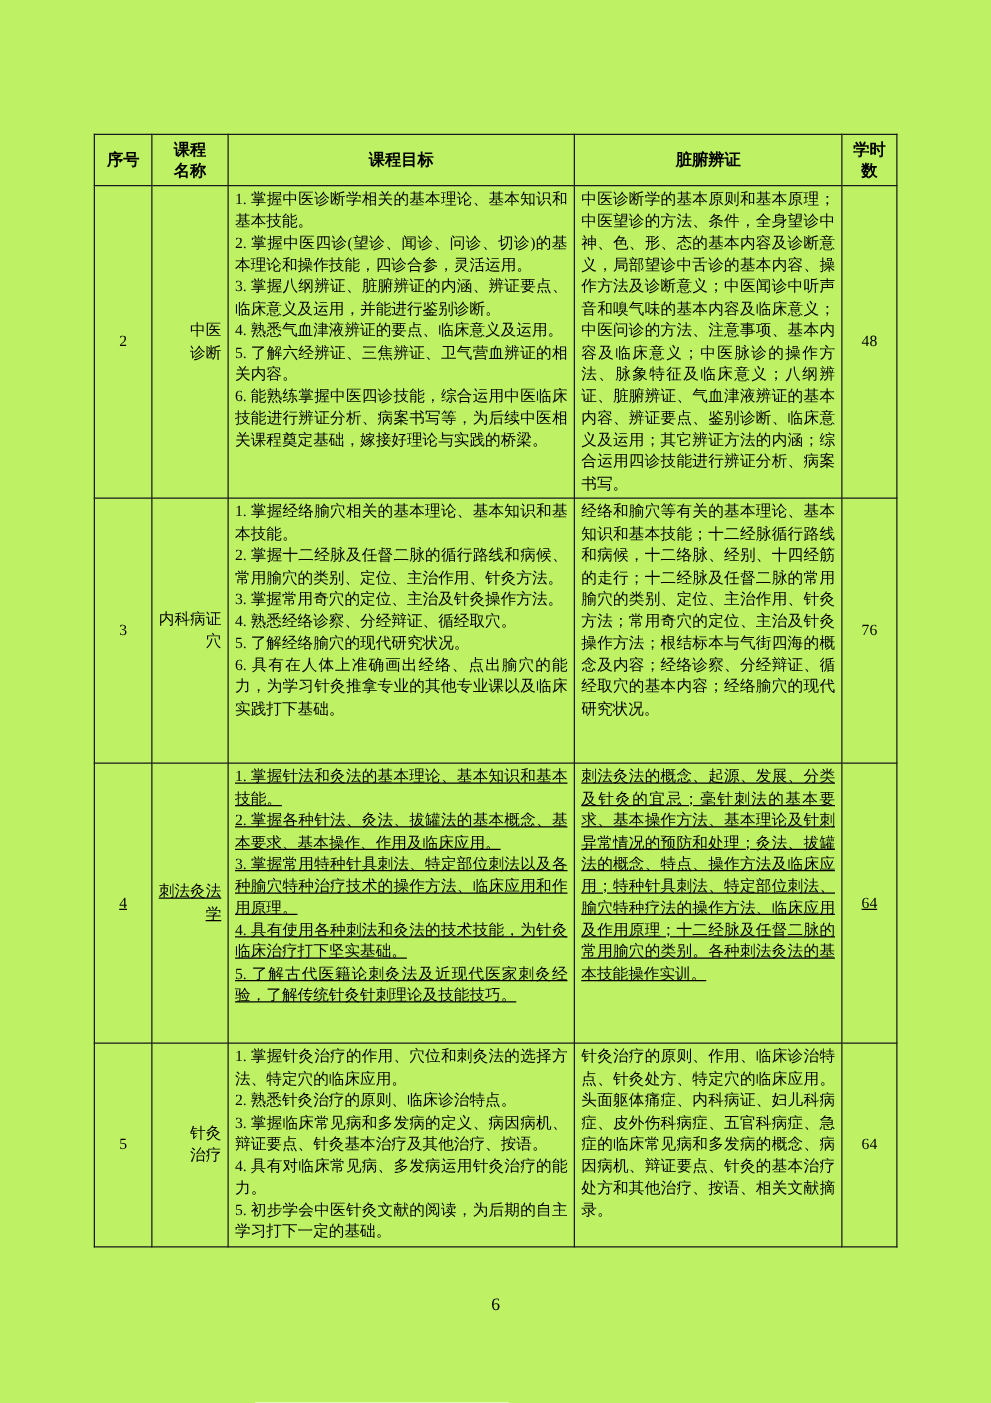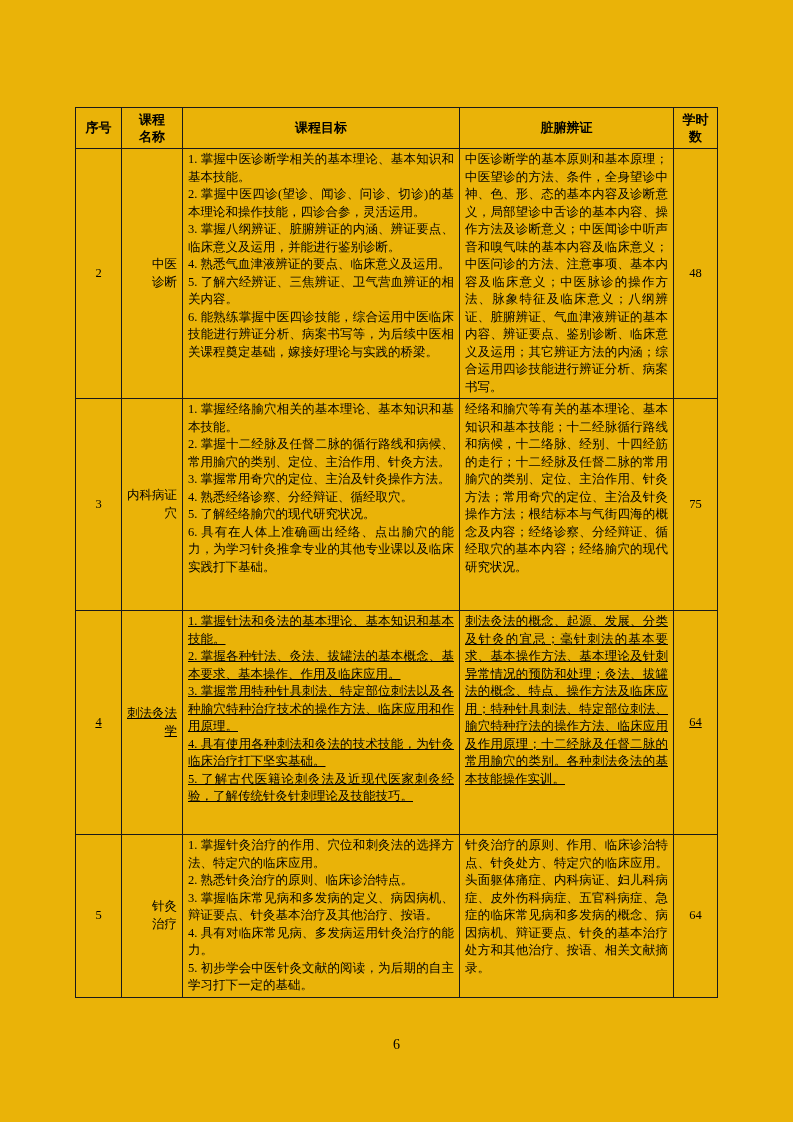--- a/index.html
+++ b/index.html
@@ -4,21 +4,21 @@
 <style>
   html, body {
     margin: 0;
     padding: 0;
     background: #ffffff;
   }
   .page {
     position: relative;
     width: 793px;
     height: 1122px;
-    background: #eab308;
+    background: #bef264;
     font-family: "Liberation Serif", "DejaVu Serif", serif;
     color: #000000;
     overflow: hidden;
   }
   table.course-table {
     position: absolute;
     left: 75px;
     top: 107px;
     width: 642px;
     border-collapse: collapse;
@@ -117,21 +117,21 @@
         <td class="cell-no">3</td>
         <td class="cell-name">内科病证
 穴</td>
         <td class="cell-obj">1. 掌握经络腧穴相关的基本理论、基本知识和基本技能。
 2. 掌握十二经脉及任督二脉的循行路线和病候、常用腧穴的类别、定位、主治作用、针灸方法。
 3. 掌握常用奇穴的定位、主治及针灸操作方法。
 4. 熟悉经络诊察、分经辩证、循经取穴。
 5. 了解经络腧穴的现代研究状况。
 6. 具有在人体上准确画出经络、点出腧穴的能力，为学习针灸推拿专业的其他专业课以及临床实践打下基础。</td>
         <td class="cell-cont">经络和腧穴等有关的基本理论、基本知识和基本技能；十二经脉循行路线和病候，十二络脉、经别、十四经筋的走行；十二经脉及任督二脉的常用腧穴的类别、定位、主治作用、针灸方法；常用奇穴的定位、主治及针灸操作方法；根结标本与气街四海的概念及内容；经络诊察、分经辩证、循经取穴的基本内容；经络腧穴的现代研究状况。</td>
-        <td class="cell-hours">75</td>
+        <td class="cell-hours">76</td>
       </tr>
       <tr class="row-2">
         <td class="cell-no">4</td>
         <td class="cell-name">刺法灸法
 学</td>
         <td class="cell-obj">1. 掌握针法和灸法的基本理论、基本知识和基本技能。
 2. 掌握各种针法、灸法、拔罐法的基本概念、基本要求、基本操作、作用及临床应用。
 3. 掌握常用特种针具刺法、特定部位刺法以及各种腧穴特种治疗技术的操作方法、临床应用和作用原理。
 4. 具有使用各种刺法和灸法的技术技能，为针灸临床治疗打下坚实基础。
 5. 了解古代医籍论刺灸法及近现代医家刺灸经验，了解传统针灸针刺理论及技能技巧。</td>

